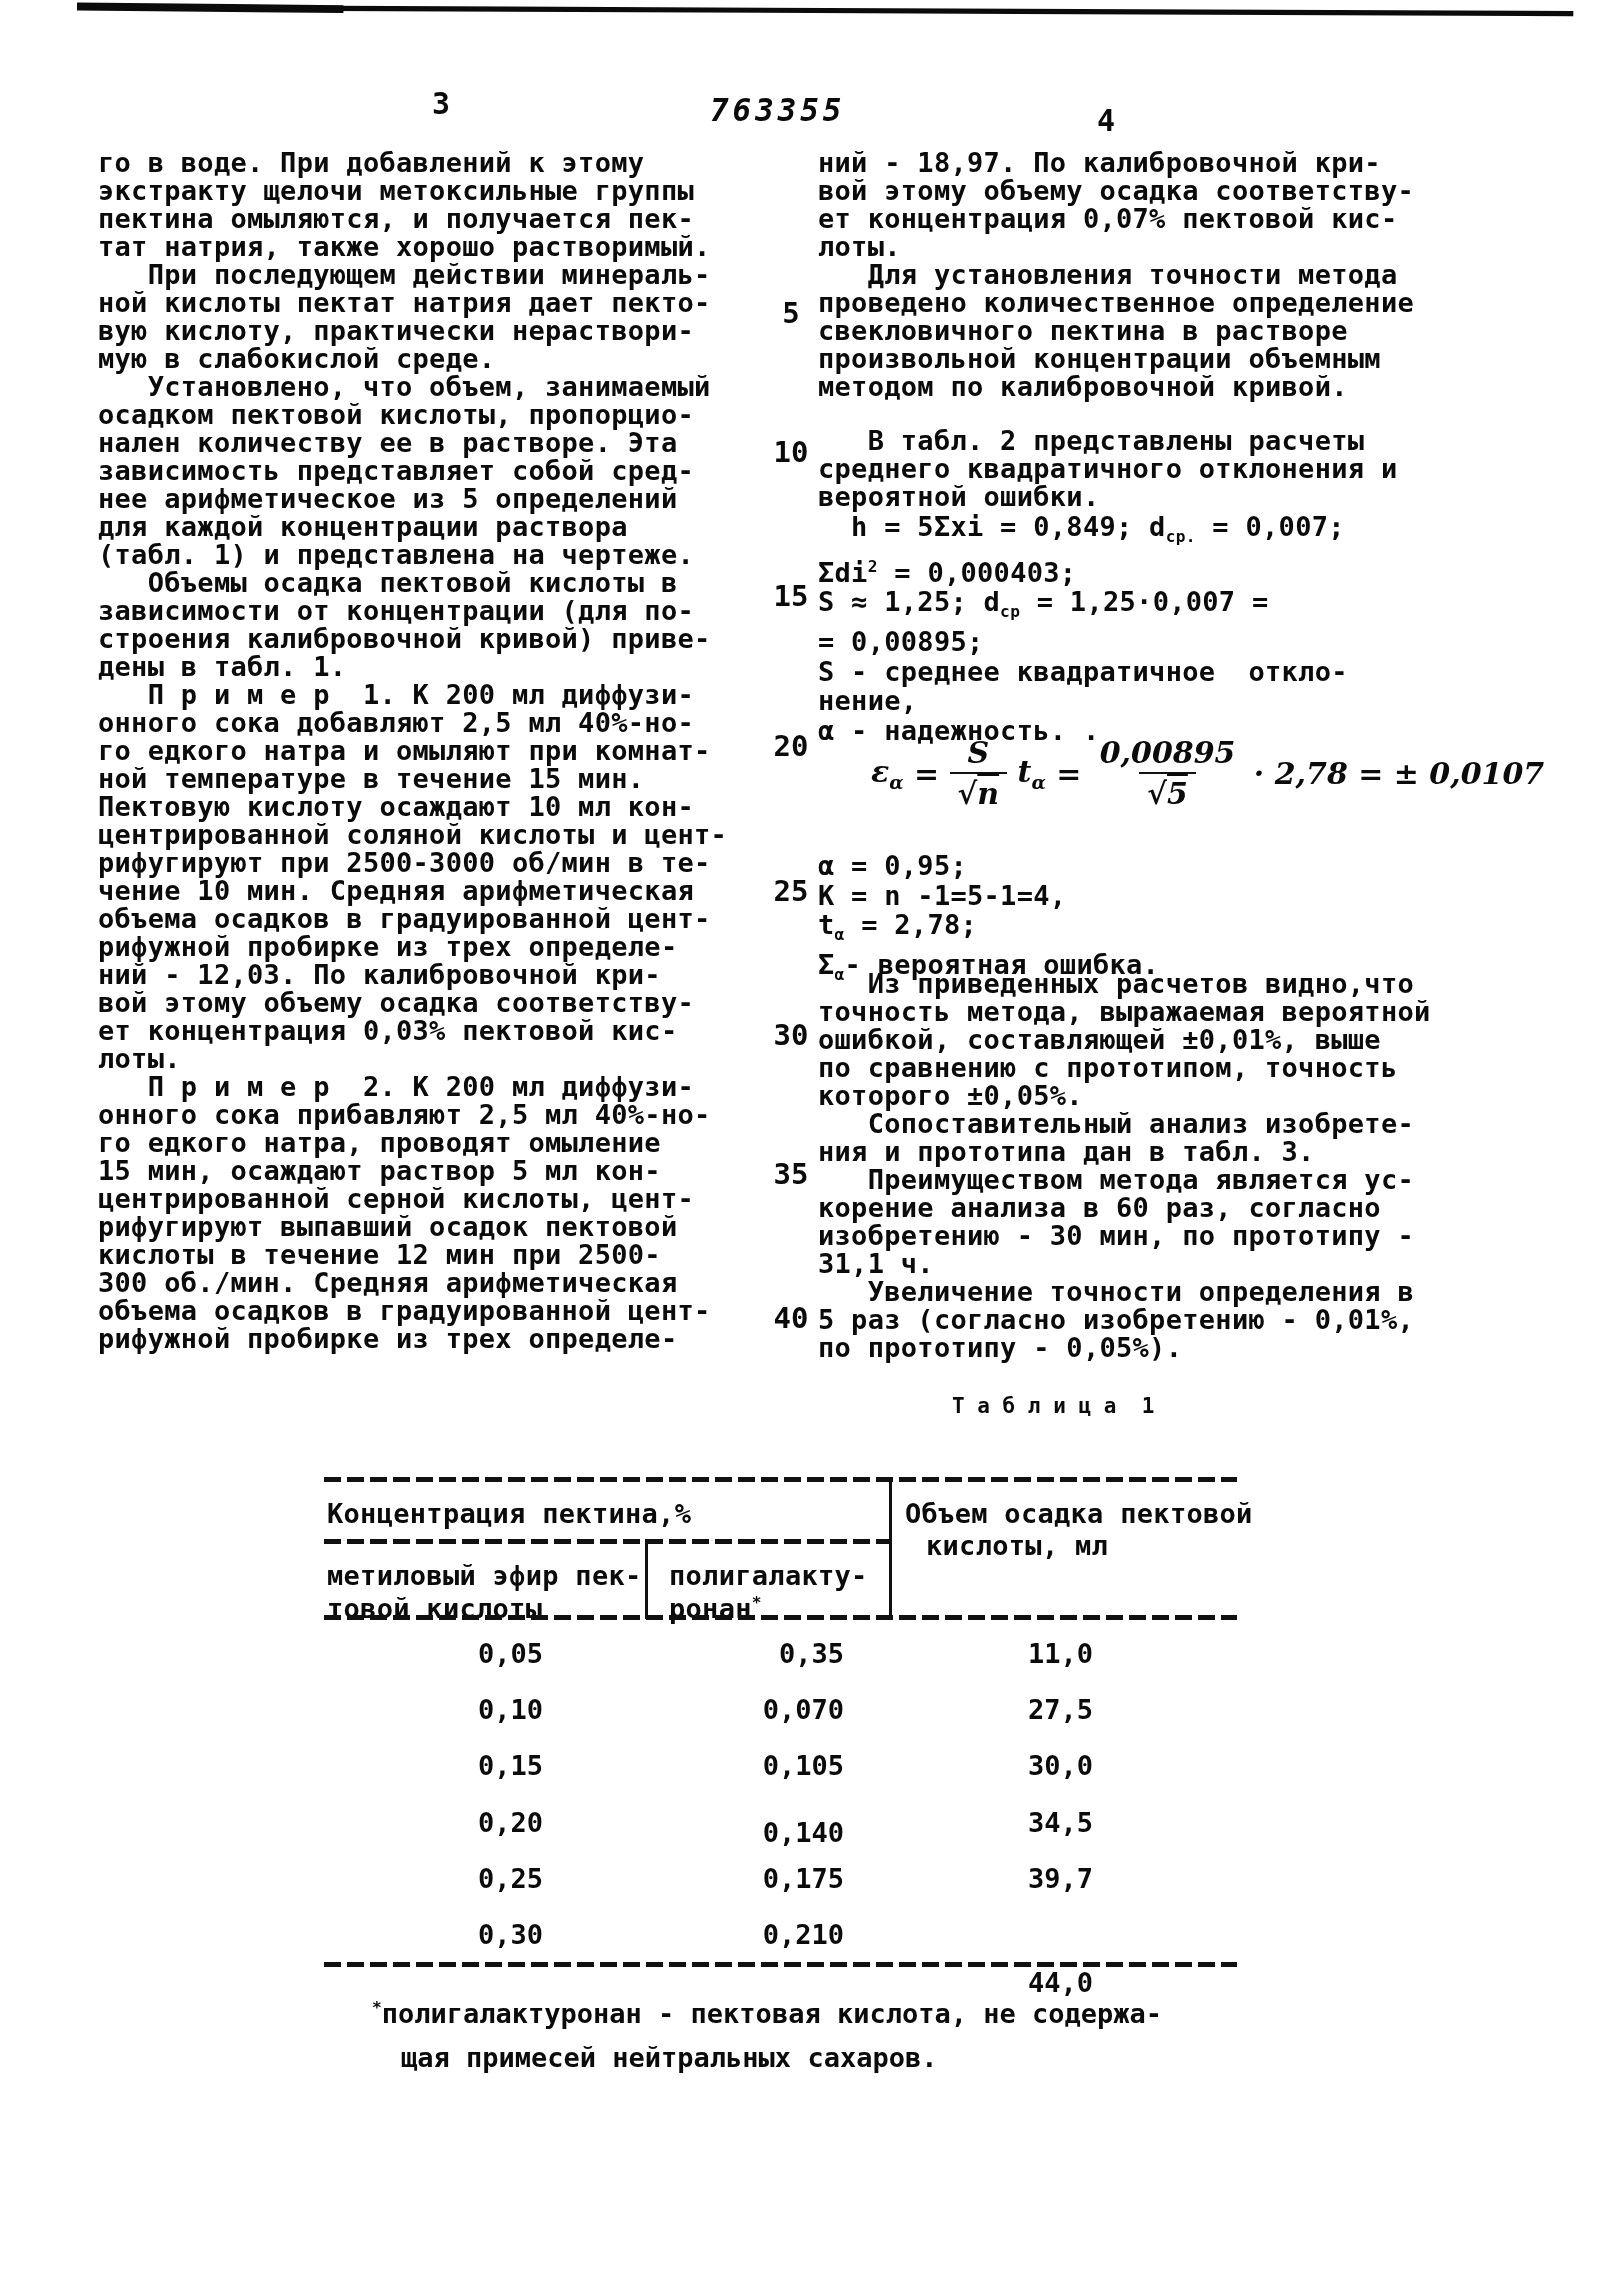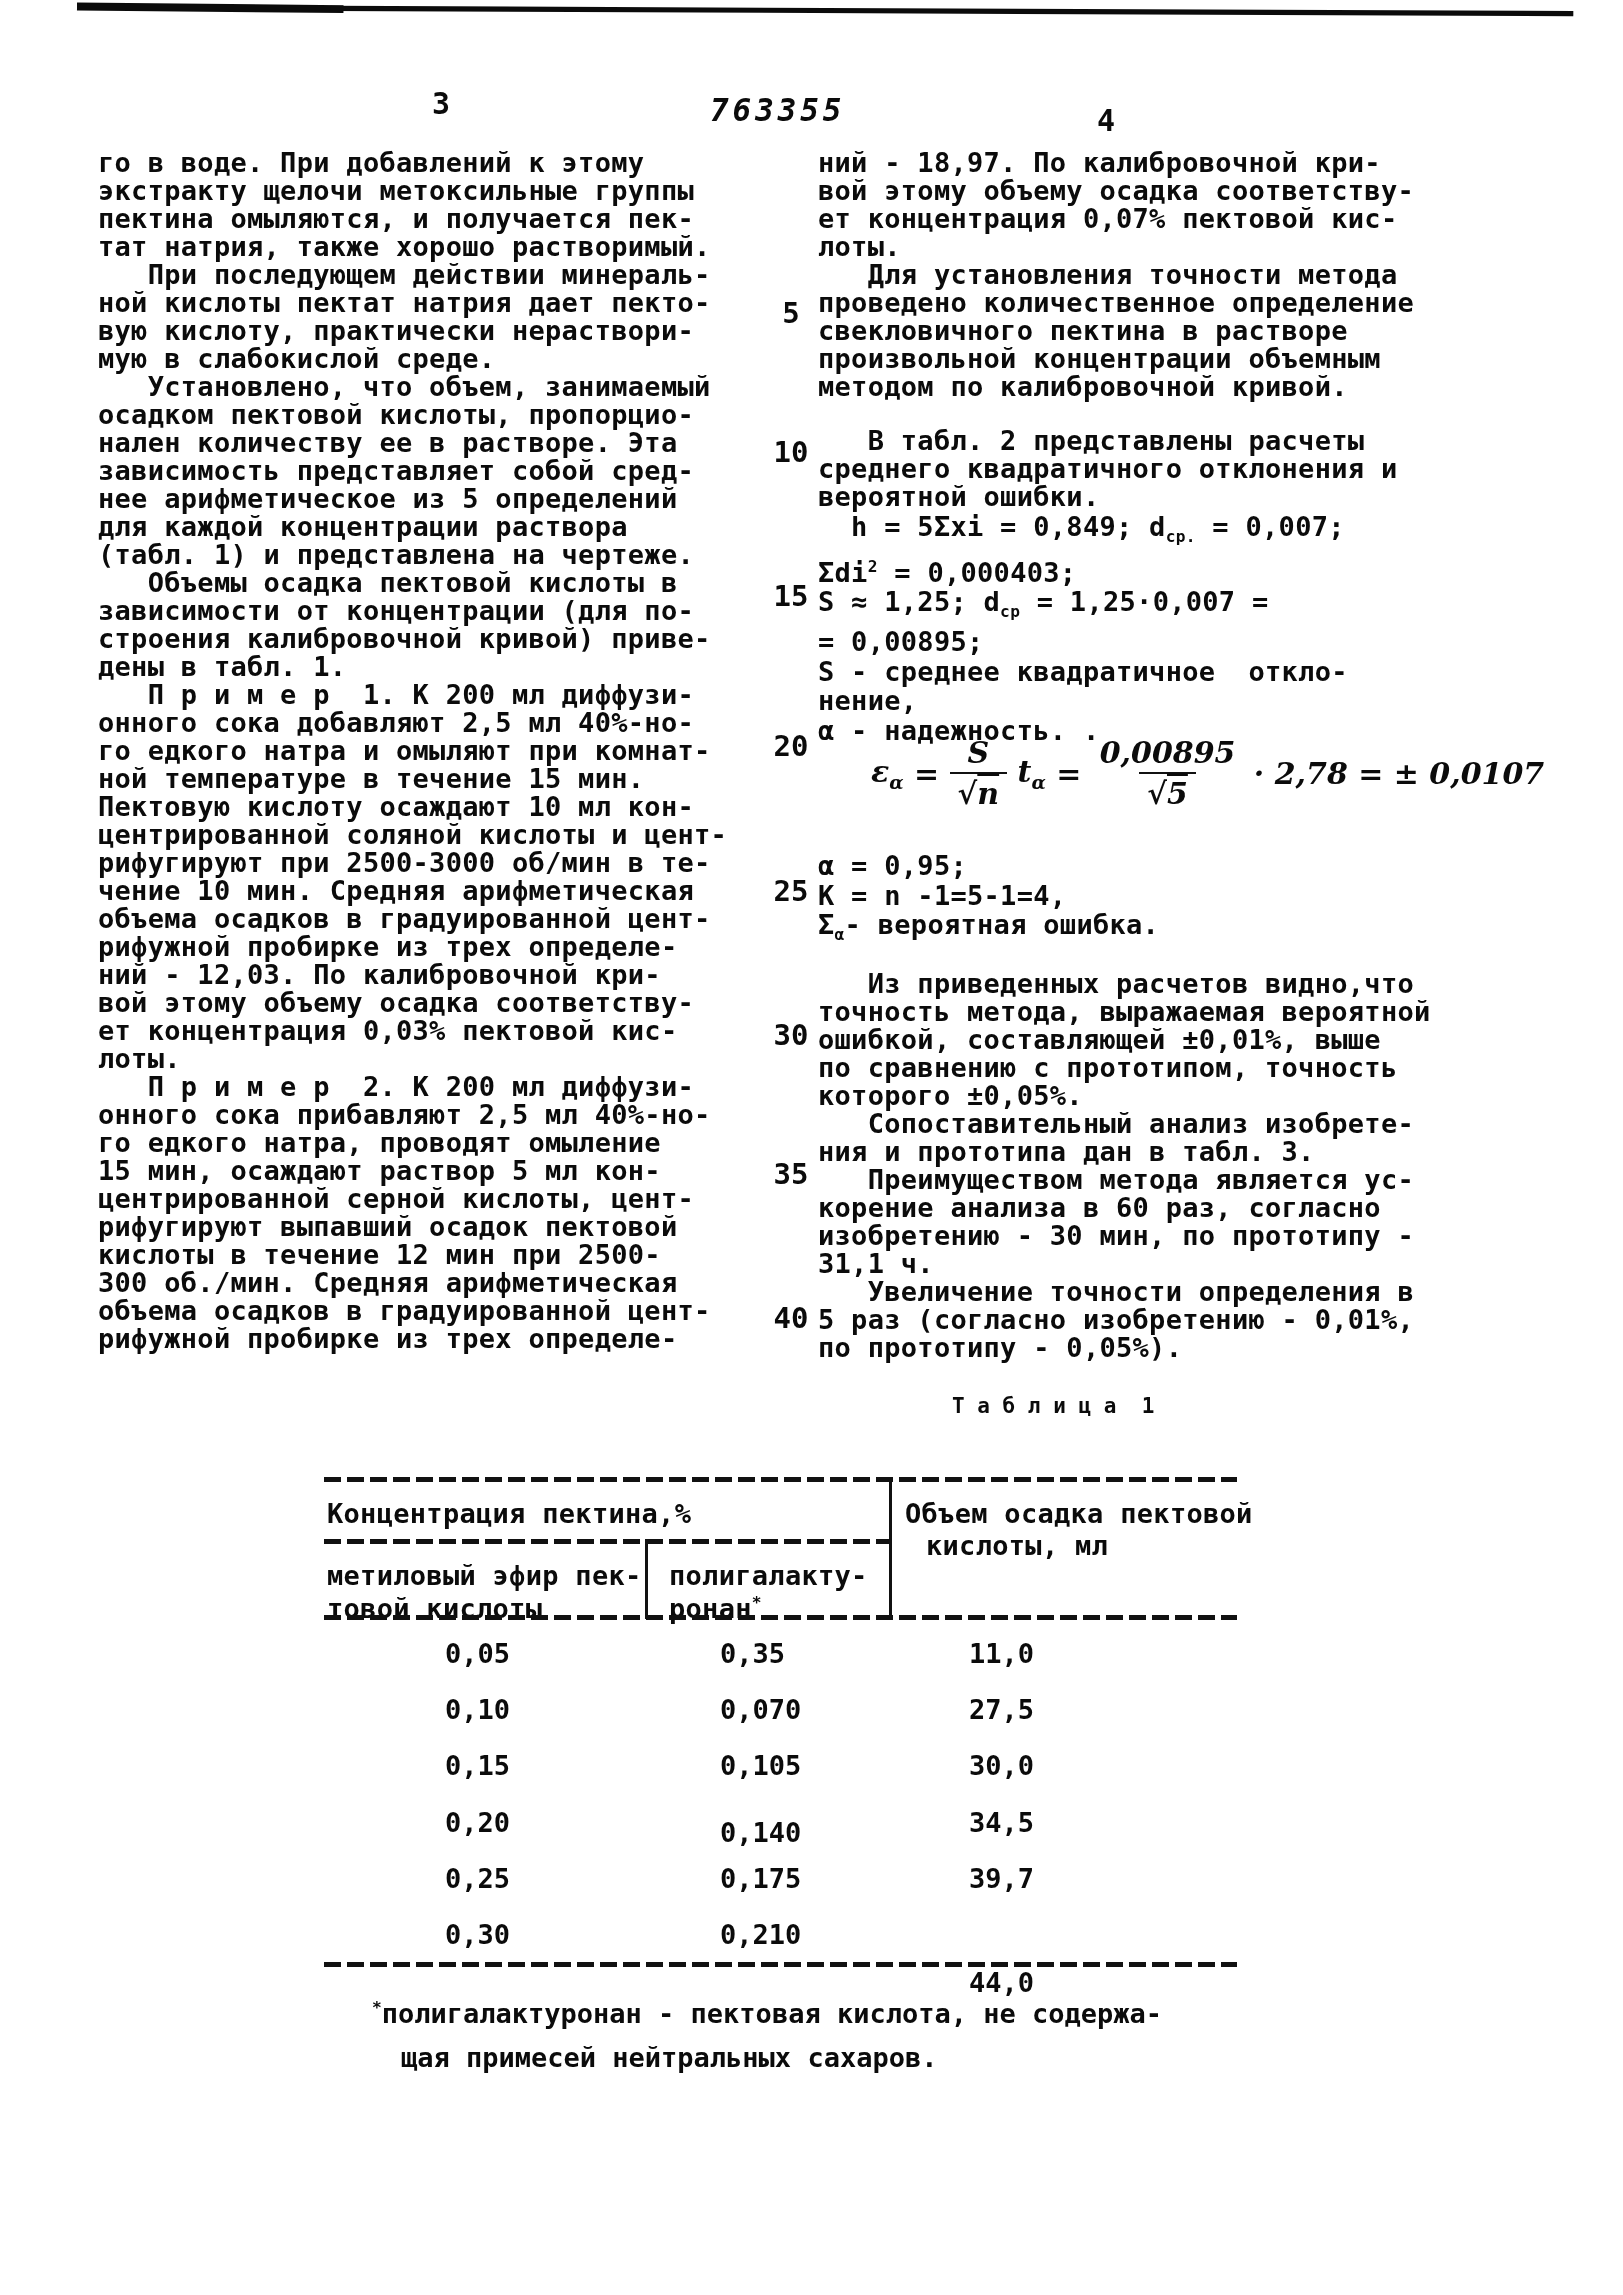--- a/index.html
+++ b/index.html
@@ -23,21 +23,21 @@
   .sup{vertical-align:super;font-size:0.6em;}
   .pageno{font-size:30px;}
   .docno{font-size:31px;letter-spacing:3.9px;font-style:italic;}
   .gutter-num{font-size:29px;transform:translateX(-50%);}
   .dash{
     height:4.6px;
     background:repeating-linear-gradient(90deg,#111 0 17px,transparent 17px 23px);
   }
   .vline{width:2.6px;background:#111;}
   .caption{font-size:21px;white-space:pre;}
-  .cell{font-size:27px;text-align:left;}
+  .cell{font-size:27px;text-align:right;}
   .row{position:absolute;left:0;top:0;width:1623px;height:0;}
   .fn{font-size:27px;white-space:pre;}
   .formula{
     display:flex;align-items:center;gap:10.5px;
     font-family:"DejaVu Serif","Liberation Serif",serif;
     font-style:italic;font-weight:bold;font-size:30px;text-align:right;
   }
   .frac{display:inline-flex;flex-direction:column;align-items:center;}
   .frac .num{padding:0 7.9px 3.9px;line-height:1;}
   .frac .den{border-top:2.6px solid #111;padding:5.2px 7.9px 0;line-height:1;}
@@ -134,21 +134,21 @@
   </span>
   <span><span>t</span><span class="f-sub">α</span></span>
   <span>=</span>
   <span class="frac">
     <span class="num">0,00895</span>
     <span class="den"><span>√</span><span class="over">5</span></span>
   </span>
   <span>· 2,78 = ± 0,0107</span>
 </div>
 
-<div class="abs txtcol lh-calc rich" style="left:818px;top:851px;width:681px;"><div><span>α = 0,95;</span></div><div><span>К = n -1=5-1=4,</span></div><div><span>Σ</span><span class="sub">α</span><span>- вероятная ошибка.</span></div></div>
+<div class="abs txtcol lh-calc rich" style="left:818px;top:851px;width:681px;"><div><span>α = 0,95;</span></div><div><span>К = n -1=5-1=4,</span></div><div><span>t</span><span class="sub">α</span><span> = 2,78;</span></div><div><span>Σ</span><span class="sub">α</span><span>- вероятная ошибка.</span></div></div>
 
 <div class="abs txtcol lh-right" style="left:818px;top:970px;width:681px;">   Из приведенных расчетов видно,что
 точность метода, выражаемая вероятной
 ошибкой, составляющей ±0,01%, выше
 по сравнению с прототипом, точность
 которого ±0,05%.
    Сопоставительный анализ изобрете-
 ния и прототипа дан в табл. 3.
    Преимуществом метода является ус-
 корение анализа в 60 раз, согласно

